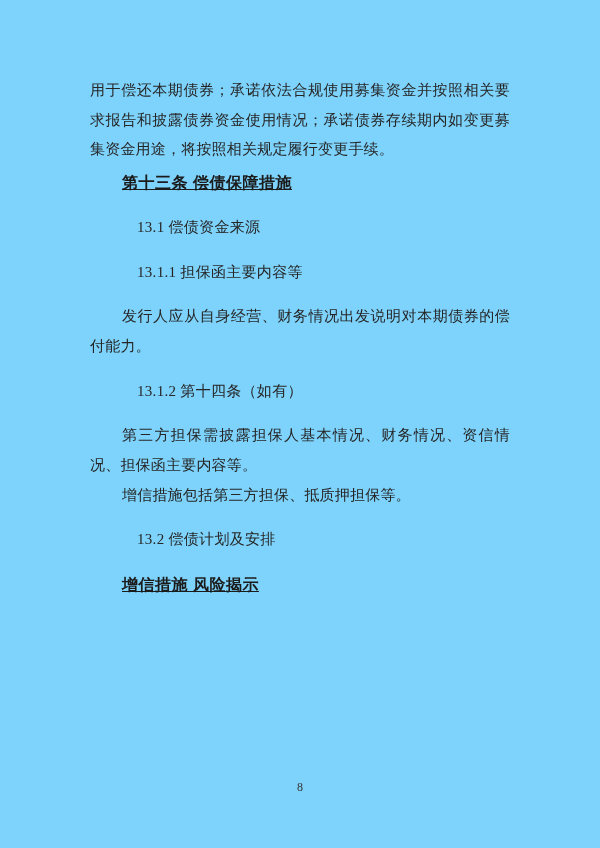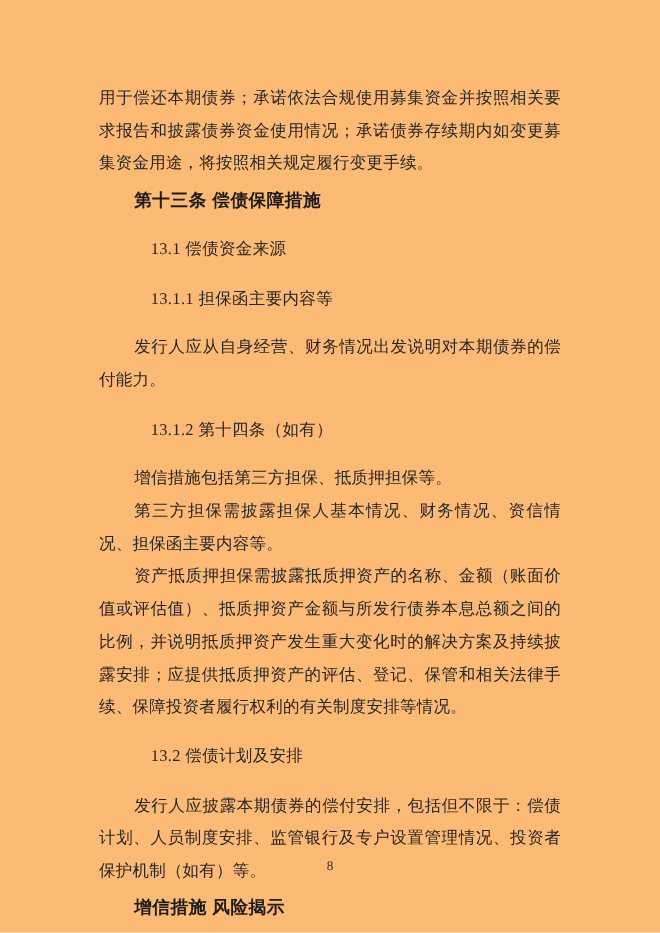--- a/index.html
+++ b/index.html
@@ -4,21 +4,21 @@
 <style>
   html, body {
     margin: 0;
     padding: 0;
     background: #ffffff;
   }
   .page {
     position: relative;
     width: 600px;
     height: 848px;
-    background: #fdba74;
+    background: #7dd3fc;
     overflow: hidden;
     font-family: "Liberation Serif", "DejaVu Serif", serif;
     color: #262626;
   }
   .content {
     position: absolute;
     left: 90px;
     top: 76px;
     width: 420px;
   }
@@ -36,20 +36,21 @@
   }
   .heading1 {
     margin: 3px 0 0 0;
     padding-left: 32px;
     font-family: "Liberation Sans", "DejaVu Sans", sans-serif;
     font-weight: bold;
     font-size: 16px;
     line-height: 29.7px;
     color: #1b1b1b;
     letter-spacing: 0.5px;
+    text-decoration: underline;
   }
   .heading2 {
     margin: 15px;
     padding-left: 32px;
     font-size: 15px;
     font-weight: normal;
     line-height: 29.7px;
     letter-spacing: 0.3px;
   }
   .page-number {
@@ -67,21 +68,19 @@
 <body>
 
 <div class="page">
   <div class="content">
     <p class="para">用于偿还本期债券；承诺依法合规使用募集资金并按照相关要求报告和披露债券资金使用情况；承诺债券存续期内如变更募集资金用途，将按照相关规定履行变更手续。</p>
     <h2 class="heading1">第十三条 偿债保障措施</h2>
     <h3 class="heading2">13.1 偿债资金来源</h3>
     <h4 class="heading2">13.1.1 担保函主要内容等</h4>
     <p class="para indent">发行人应从自身经营、财务情况出发说明对本期债券的偿付能力。</p>
     <h4 class="heading2">13.1.2 第十四条（如有）</h4>
+    <p class="para indent">第三方担保需披露担保人基本情况、财务情况、资信情况、担保函主要内容等。</p>
     <p class="para indent">增信措施包括第三方担保、抵质押担保等。</p>
-    <p class="para indent">第三方担保需披露担保人基本情况、财务情况、资信情况、担保函主要内容等。</p>
-    <p class="para indent">资产抵质押担保需披露抵质押资产的名称、金额（账面价值或评估值）、抵质押资产金额与所发行债券本息总额之间的比例，并说明抵质押资产发生重大变化时的解决方案及持续披露安排；应提供抵质押资产的评估、登记、保管和相关法律手续、保障投资者履行权利的有关制度安排等情况。</p>
     <h3 class="heading2">13.2 偿债计划及安排</h3>
-    <p class="para indent">发行人应披露本期债券的偿付安排，包括但不限于：偿债计划、人员制度安排、监管银行及专户设置管理情况、投资者保护机制（如有）等。</p>
     <h2 class="heading1">增信措施 风险揭示</h2>
   </div>
   <div class="page-number">8</div>
 </div>
 
 </body></html>

